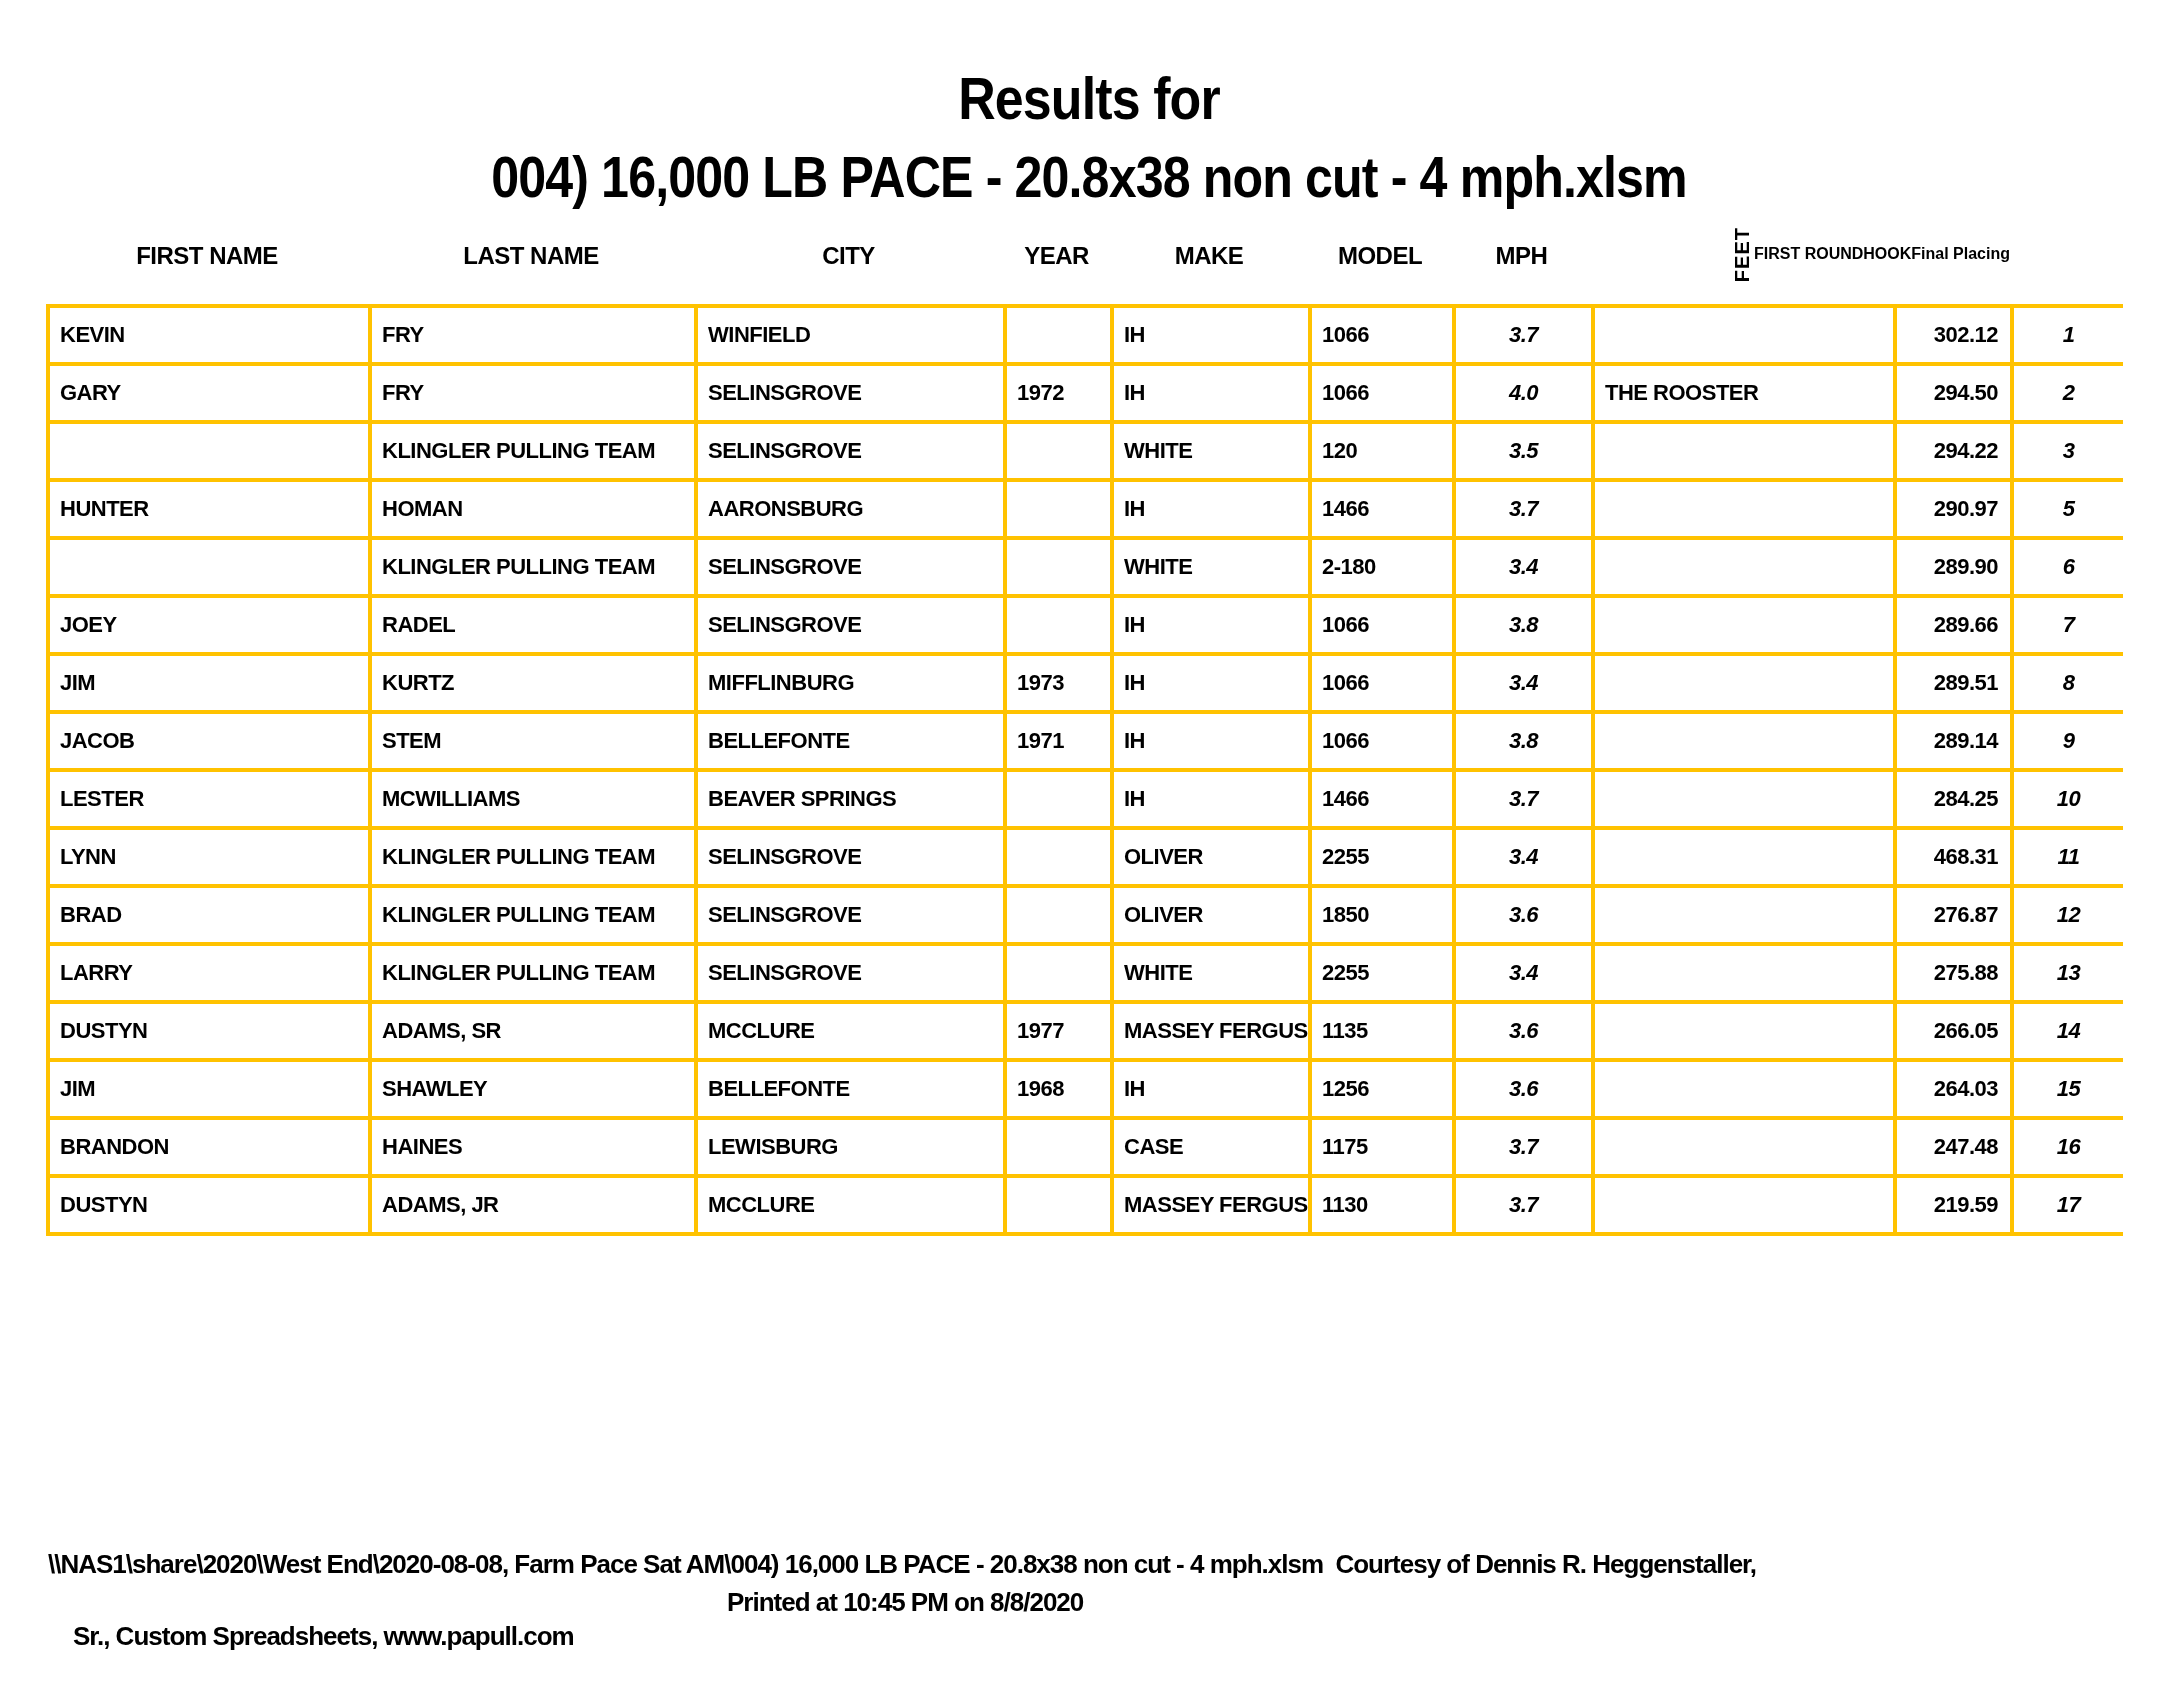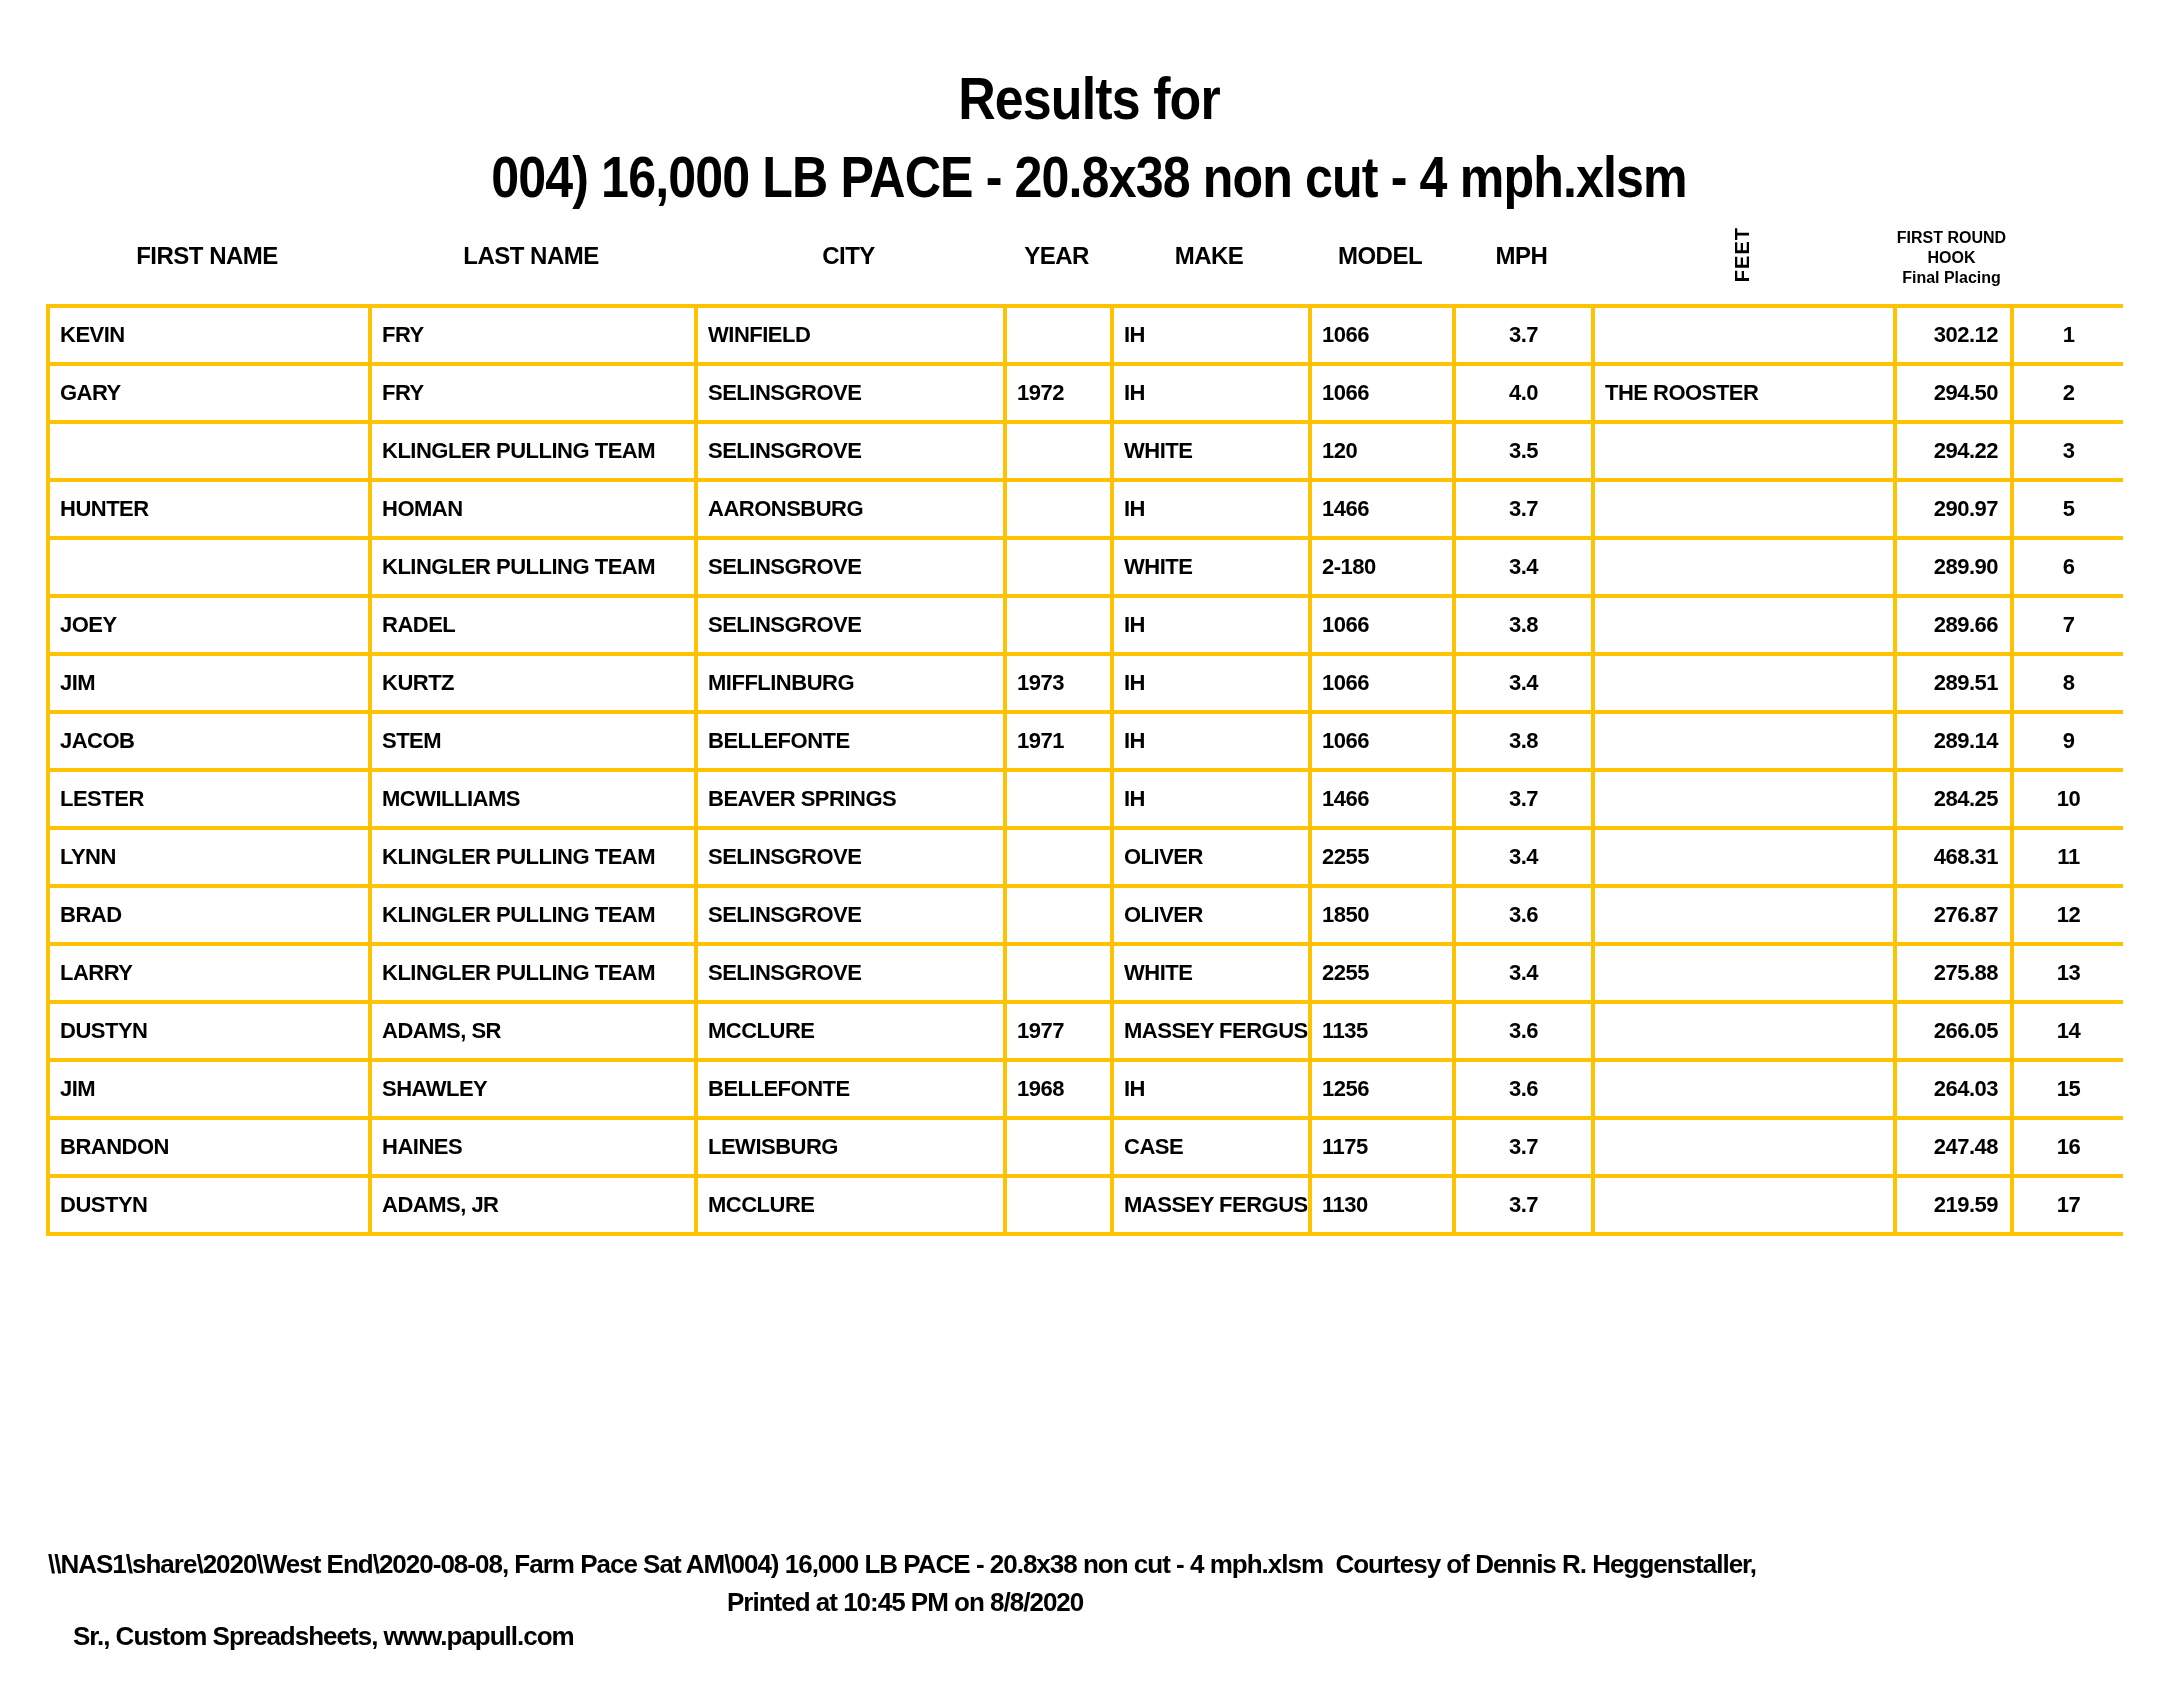--- a/index.html
+++ b/index.html
@@ -25,34 +25,34 @@
   .hcell{
     display:flex;align-items:flex-end;justify-content:center;
     font-size:24px;letter-spacing:-0.5px;padding-bottom:34px;overflow:visible;white-space:nowrap;
   }
   .hcell.rot{padding-bottom:22px;}
   .hcell.rot span{
     writing-mode:vertical-rl;transform:rotate(180deg);
     font-size:20px;letter-spacing:1px;
   }
   .hcell.multi{
-    flex-direction:column;align-items:center;justify-content:flex-end;
+    flex-direction:row;align-items:center;justify-content:flex-end;
     font-size:16px;line-height:20px;padding-bottom:16px;text-align:center;letter-spacing:0;
   }
 
   table.results{
     position:absolute;left:46px;top:304px;width:2073px;
     border-collapse:collapse;table-layout:fixed;background:#fff;
   }
   table.results td{
     border:4px solid var(--gold,#FFC200);
     height:54px;font-size:22px;letter-spacing:-0.5px;
     padding:0 0 0 10px;white-space:nowrap;overflow:hidden;background:#fff;
   }
-  table.results td.al-center{text-align:center;padding-left:0;}
+  table.results td.al-center{text-align:center;padding-left:0;font-style:italic;}
   table.results td.al-right{text-align:right;padding:0 12px 0 0;}
   table.results td:last-child{border-right:none;}
 
   .footer1{
     position:absolute;left:48px;top:1547px;font-size:26px;line-height:34px;
     letter-spacing:-1px;white-space:pre;
   }
   .footer2{
     position:absolute;left:48px;top:1585px;width:1584px;font-size:26px;line-height:34px;
     letter-spacing:-1px;white-space:pre;

